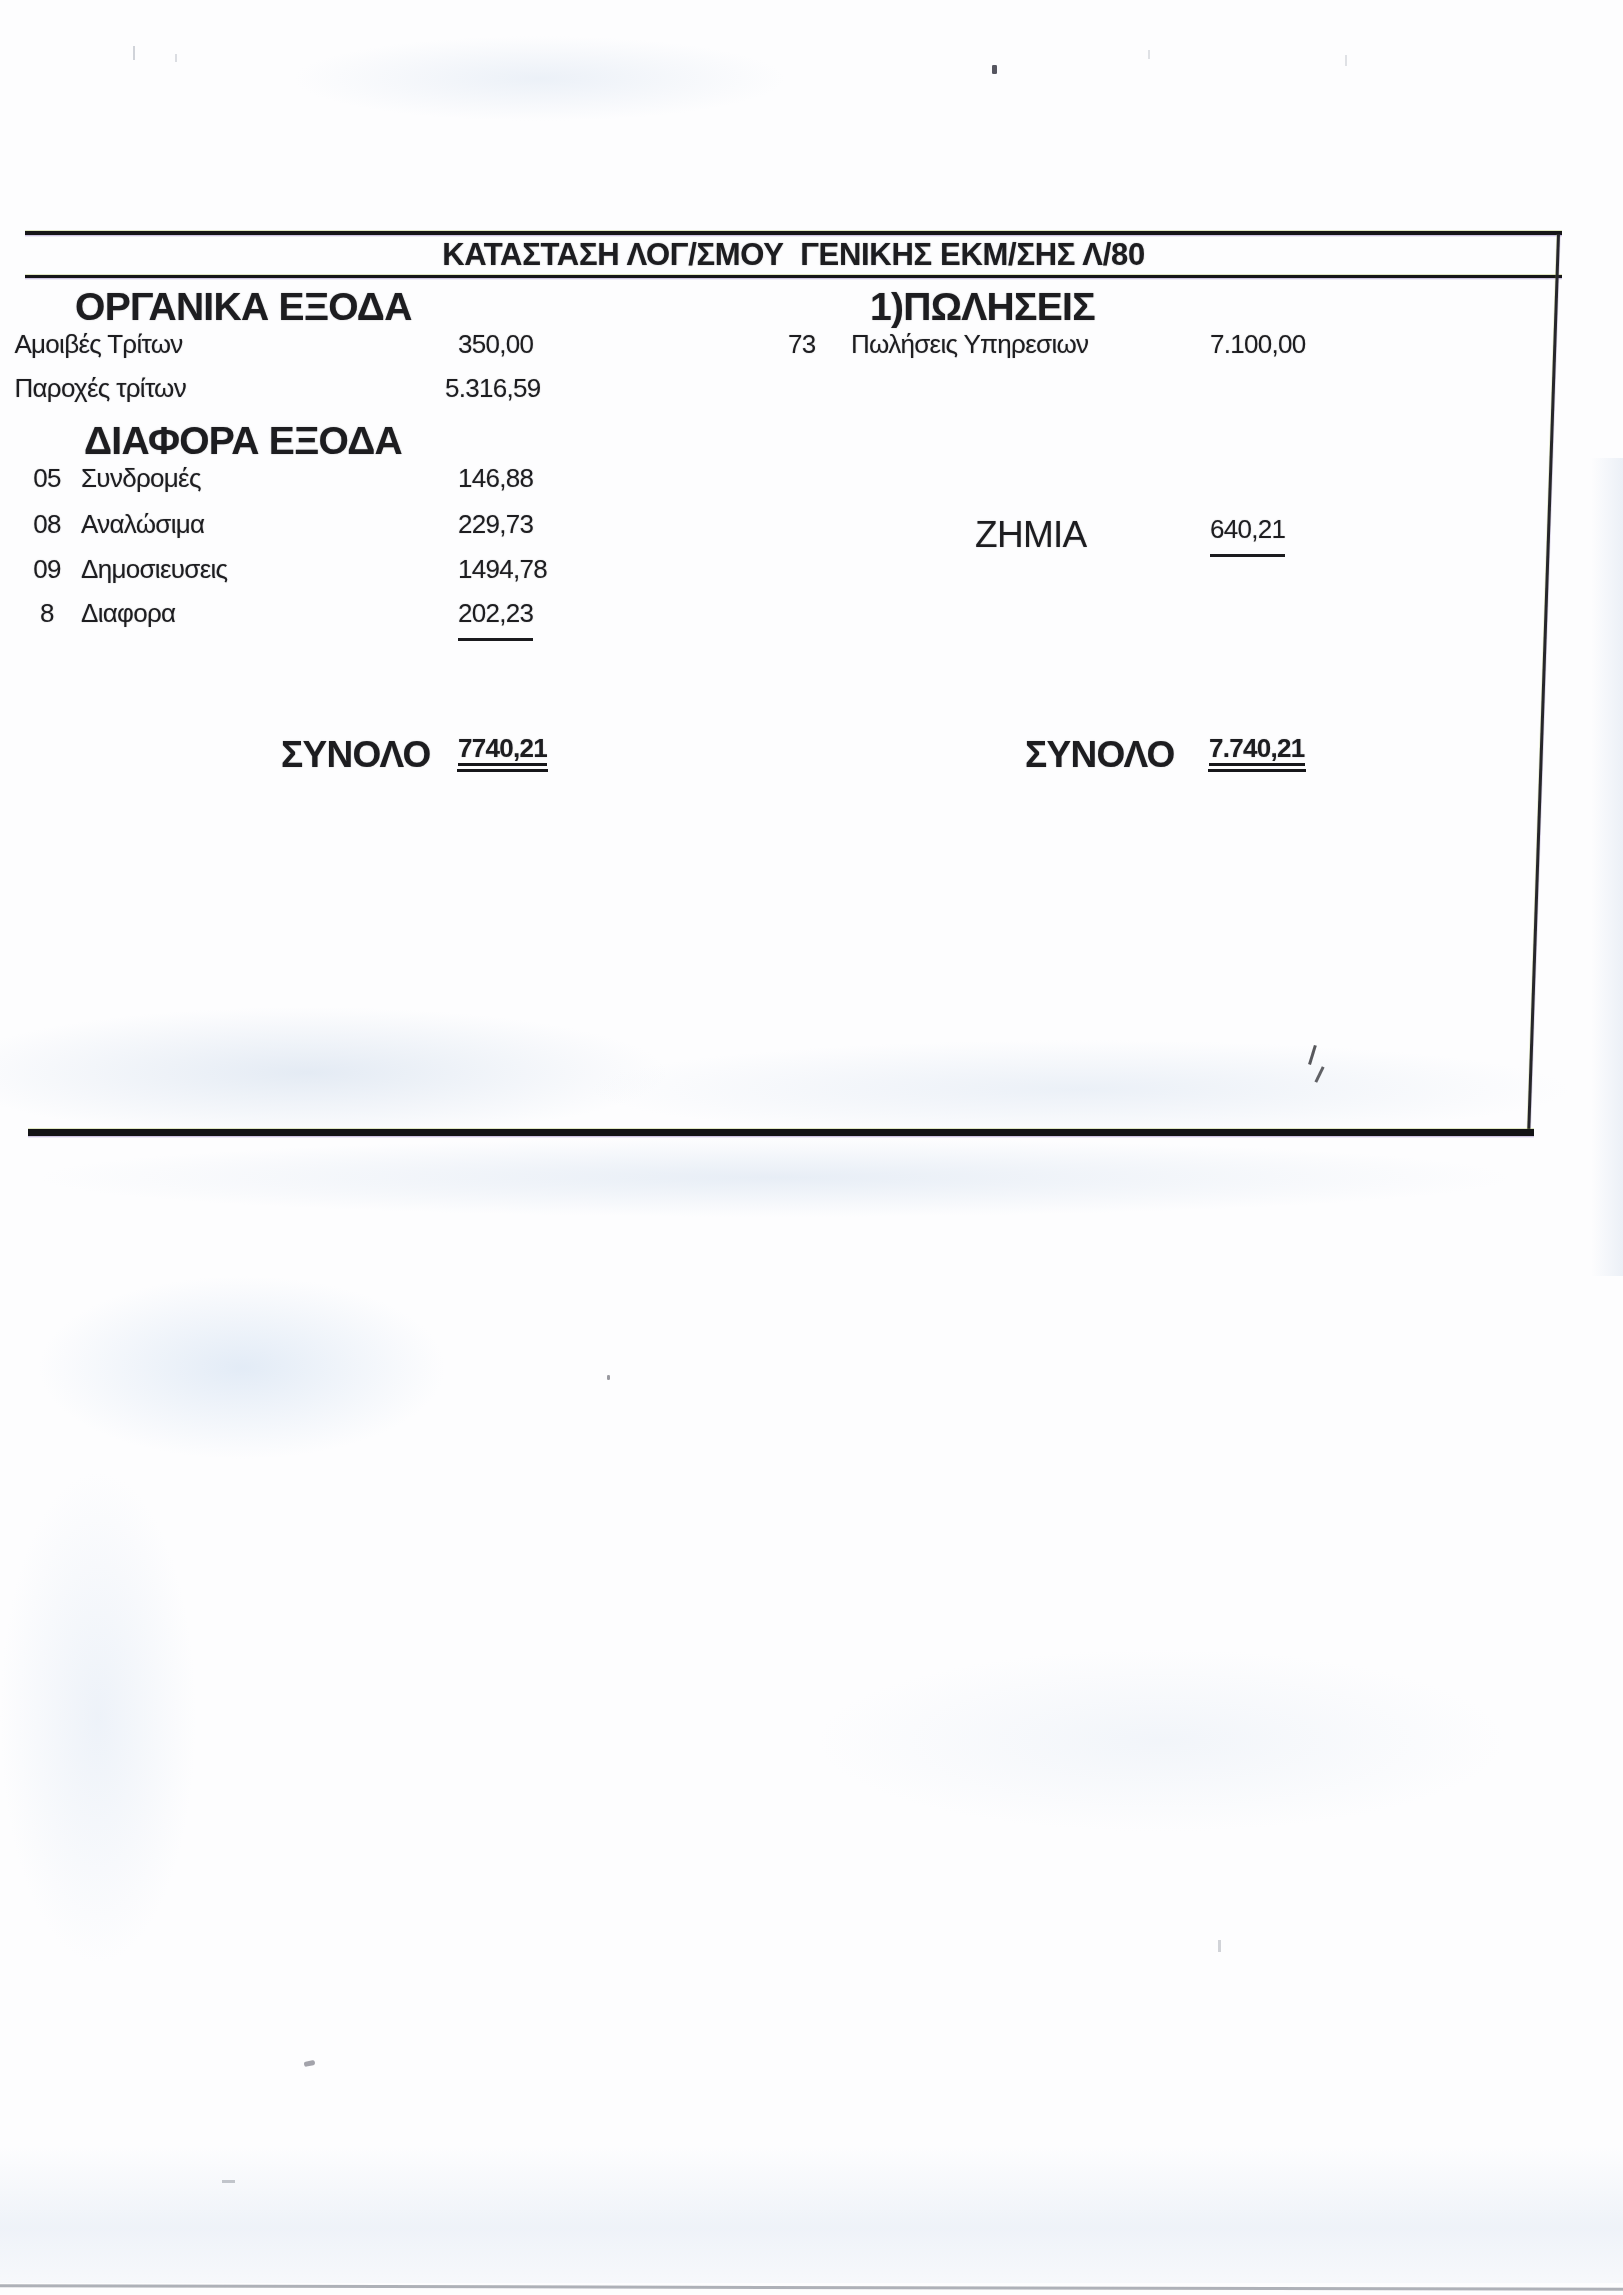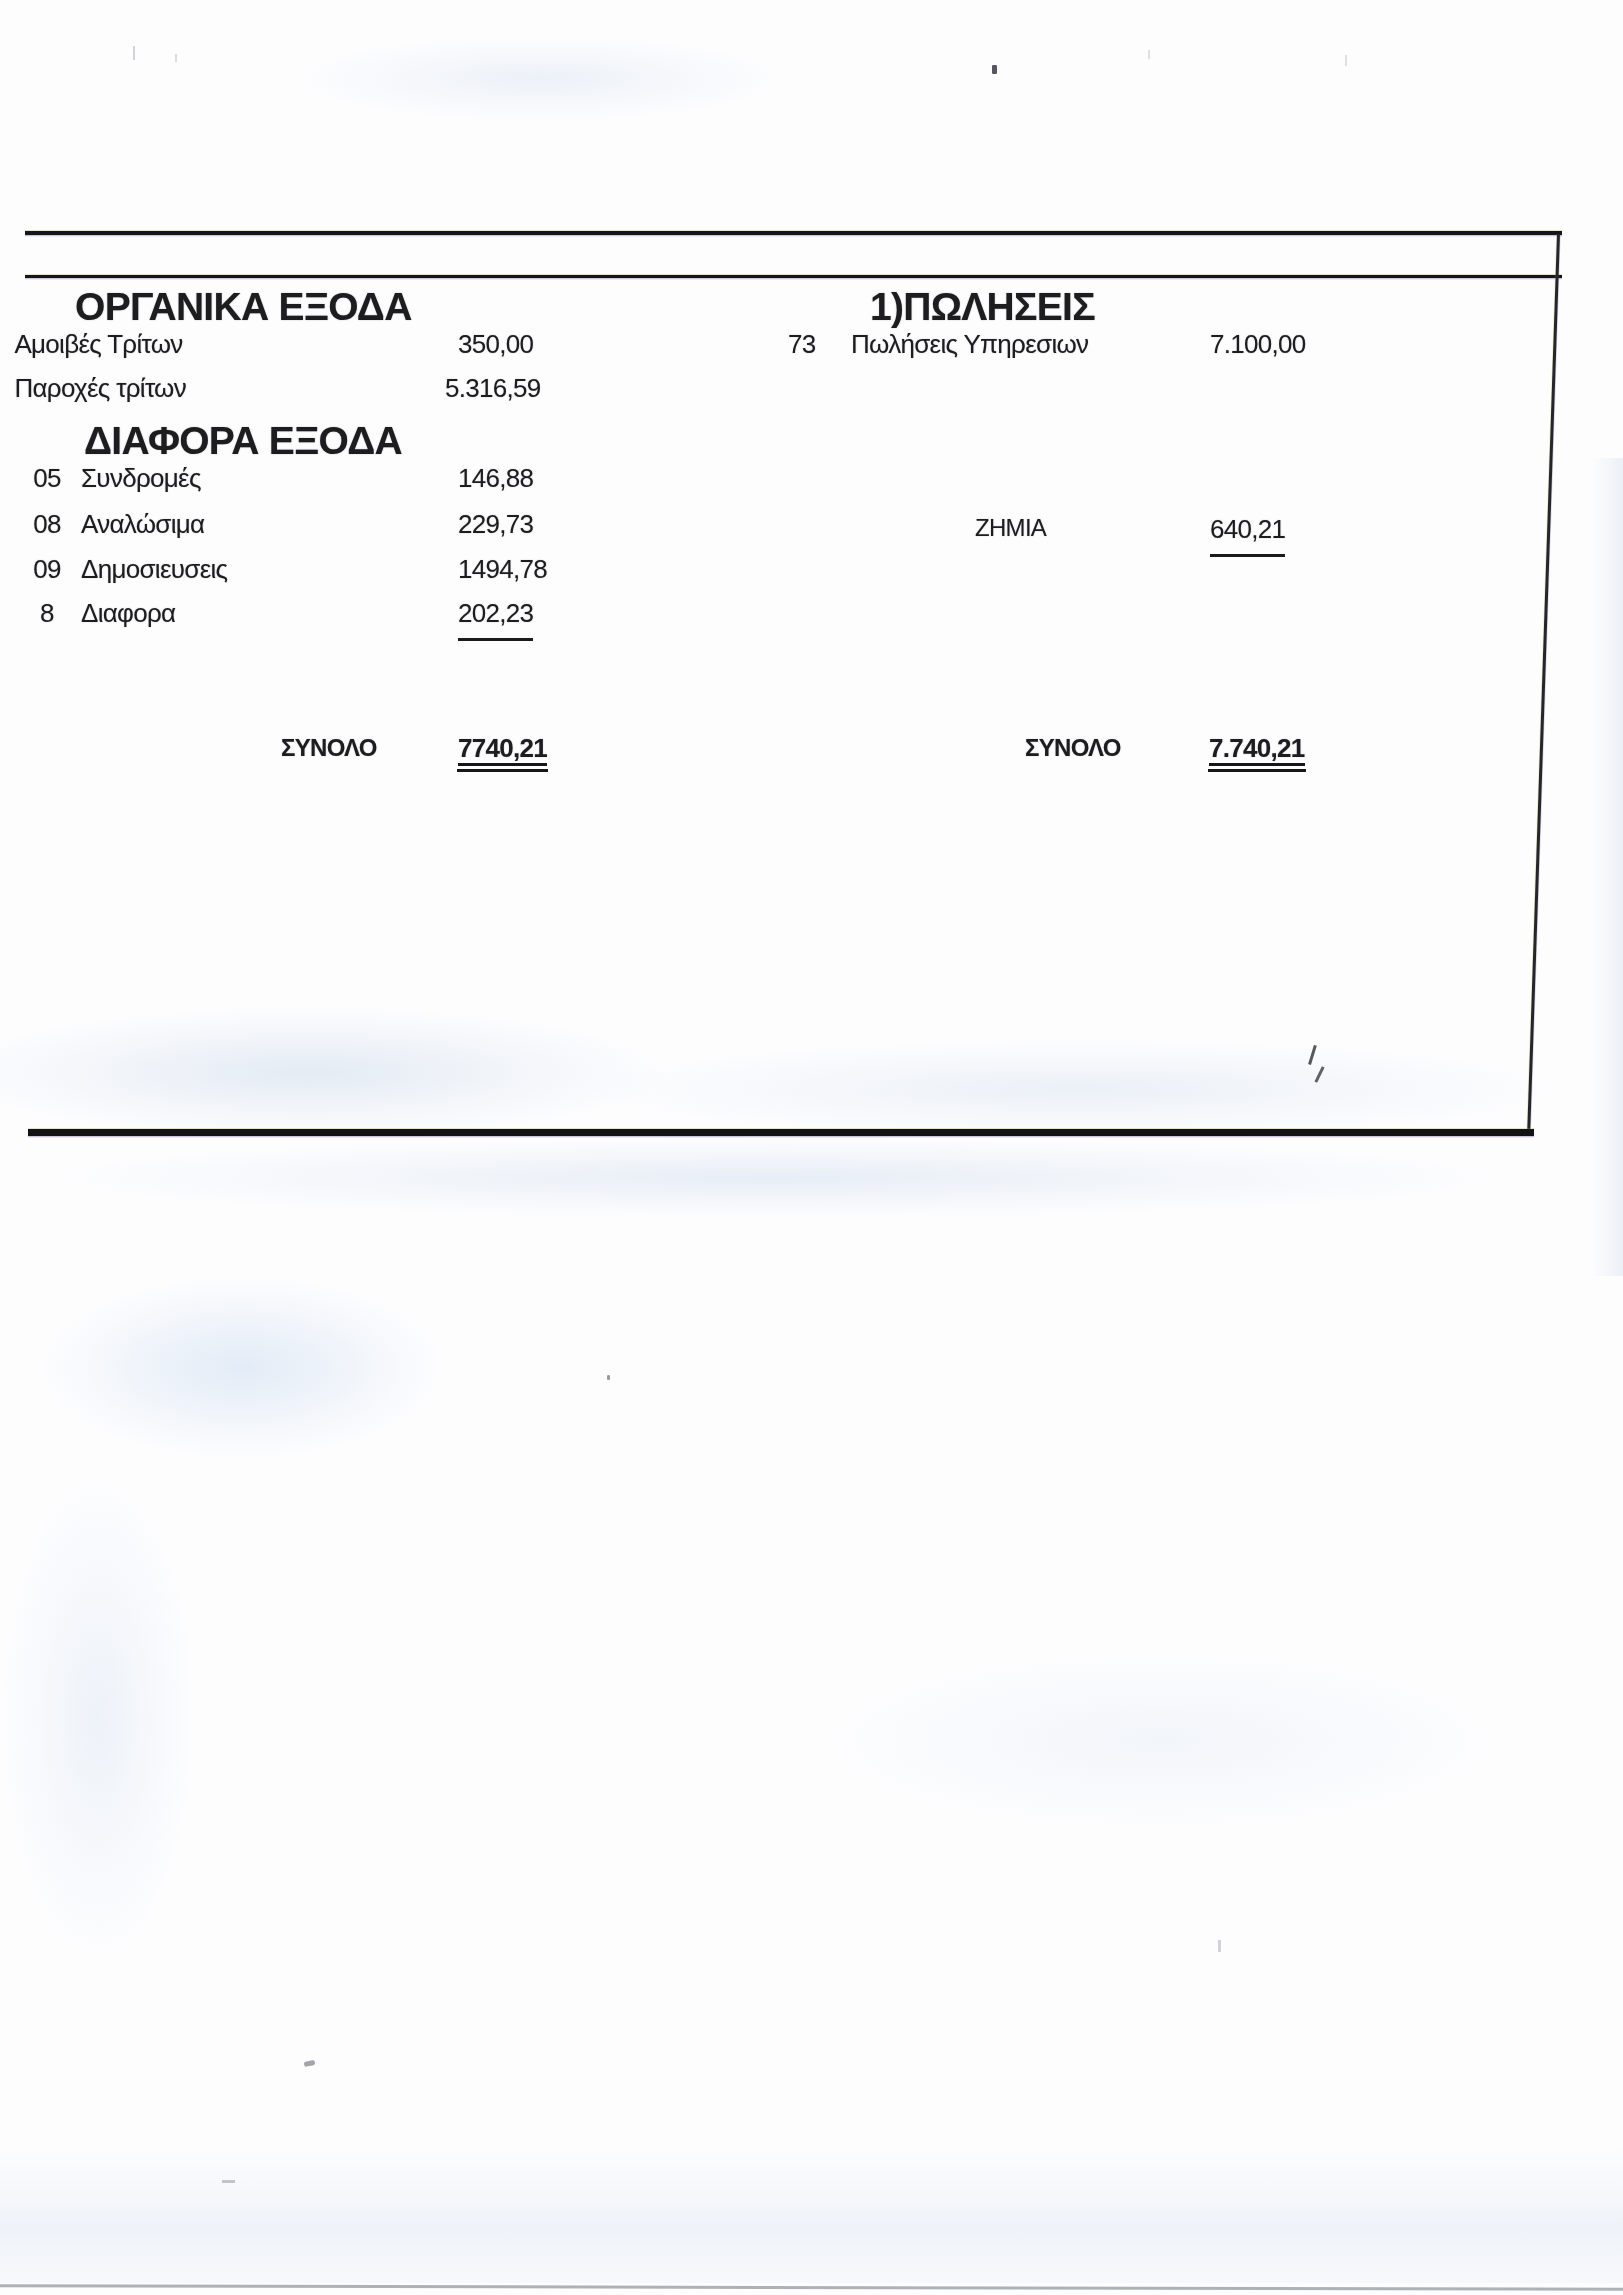--- a/index.html
+++ b/index.html
@@ -13,21 +13,21 @@
   }
   .txt {
     position:absolute;
     font-size:26px; line-height:1.08;
     letter-spacing:-0.7px;
     white-space:pre;
     text-shadow:0 0 1.3px rgba(40,40,45,0.32);
   }
   .bold { font-weight:bold; }
   .hdr  { font-size:39px; font-weight:bold; text-shadow:0 0 1.3px rgba(35,35,40,0.42); }
-  .caps50 { font-size:24px; }
+  .caps50 { font-size:37px; }
   .valbox { }
   .code { display:inline-block; min-width:68px;text-align:center; }
   .code-r { display:inline-block; min-width:63px; }
   .u1 { display:inline-block; border-bottom:3.3px solid #1b1b1e; padding-bottom:11px; }
   .u2 { display:inline-block; position:relative; border-bottom:3.3px solid #17171a; padding-bottom:1px; }
   .u2::after {
     content:""; position:absolute; left:-1.3px; right:-1.3px; bottom:-9.2px;
     height:3.3px; background:#17171a;
   }
   .line-h {
@@ -59,20 +59,21 @@
   <div class="shade" style="left:0px;top:1472px;width:196px;height:491px;background:radial-gradient(closest-side,rgba(214,226,241,0.40),rgba(214,226,241,0));"></div>
   <div class="shade" style="left:818px;top:1649px;width:687px;height:183px;background:radial-gradient(closest-side,rgba(216,227,240,0.30),rgba(216,227,240,0));"></div>
   <div class="shade" style="left:0px;top:2146px;width:1623px;height:137px;background:linear-gradient(180deg,rgba(212,223,238,0) 0%,rgba(212,223,238,0.35) 60%,rgba(212,223,238,0.15) 100%);"></div>
   <div class="shade" style="left:1591px;top:458px;width:32px;height:818px;background:linear-gradient(90deg,rgba(214,224,238,0) 0%,rgba(214,224,238,0.45) 100%);"></div>
 
   <div class="line-h" style="left:25px;top:231px;width:1537px;height:3.9px;"></div>
   <div class="line-h" style="left:25px;top:275px;width:1537px;height:3.3px;"></div>
   <div class="line-v" style="left:1557px;top:234px;width:3.3px;height:899px;transform:rotate(1.9deg);transform-origin:top center;"></div>
   <div class="line-h" style="left:27.5px;top:1129px;width:1506px;height:7.2px;background:#131315;"></div>
 
+  <div class="title" style="left:26px;top:237px;width:1535px;">ΚΑΤΑΣΤΑΣΗ ΛΟΓ/ΣΜΟΥ  ΓΕΝΙΚΗΣ ΕΚΜ/ΣΗΣ Λ/80</div>
 
   <div class="txt hdr" style="left:75px;top:286px;">ΟΡΓΑΝΙΚΑ ΕΞΟΔΑ</div>
 
   <div class="txt" style="left:14.4px;top:330px;">Αμοιβές Τρίτων</div>
   <div class="txt valbox" style="left:458px;top:330px;width:141px;"><span>350,00</span></div>
 
   <div class="txt" style="left:14.4px;top:374px;">Παροχές τρίτων</div>
   <div class="txt valbox" style="left:445px;top:374px;width:141px;"><span>5.316,59</span></div>
 
   <div class="txt hdr" style="left:84px;top:420px;">ΔΙΑΦΟΡΑ ΕΞΟΔΑ</div>

